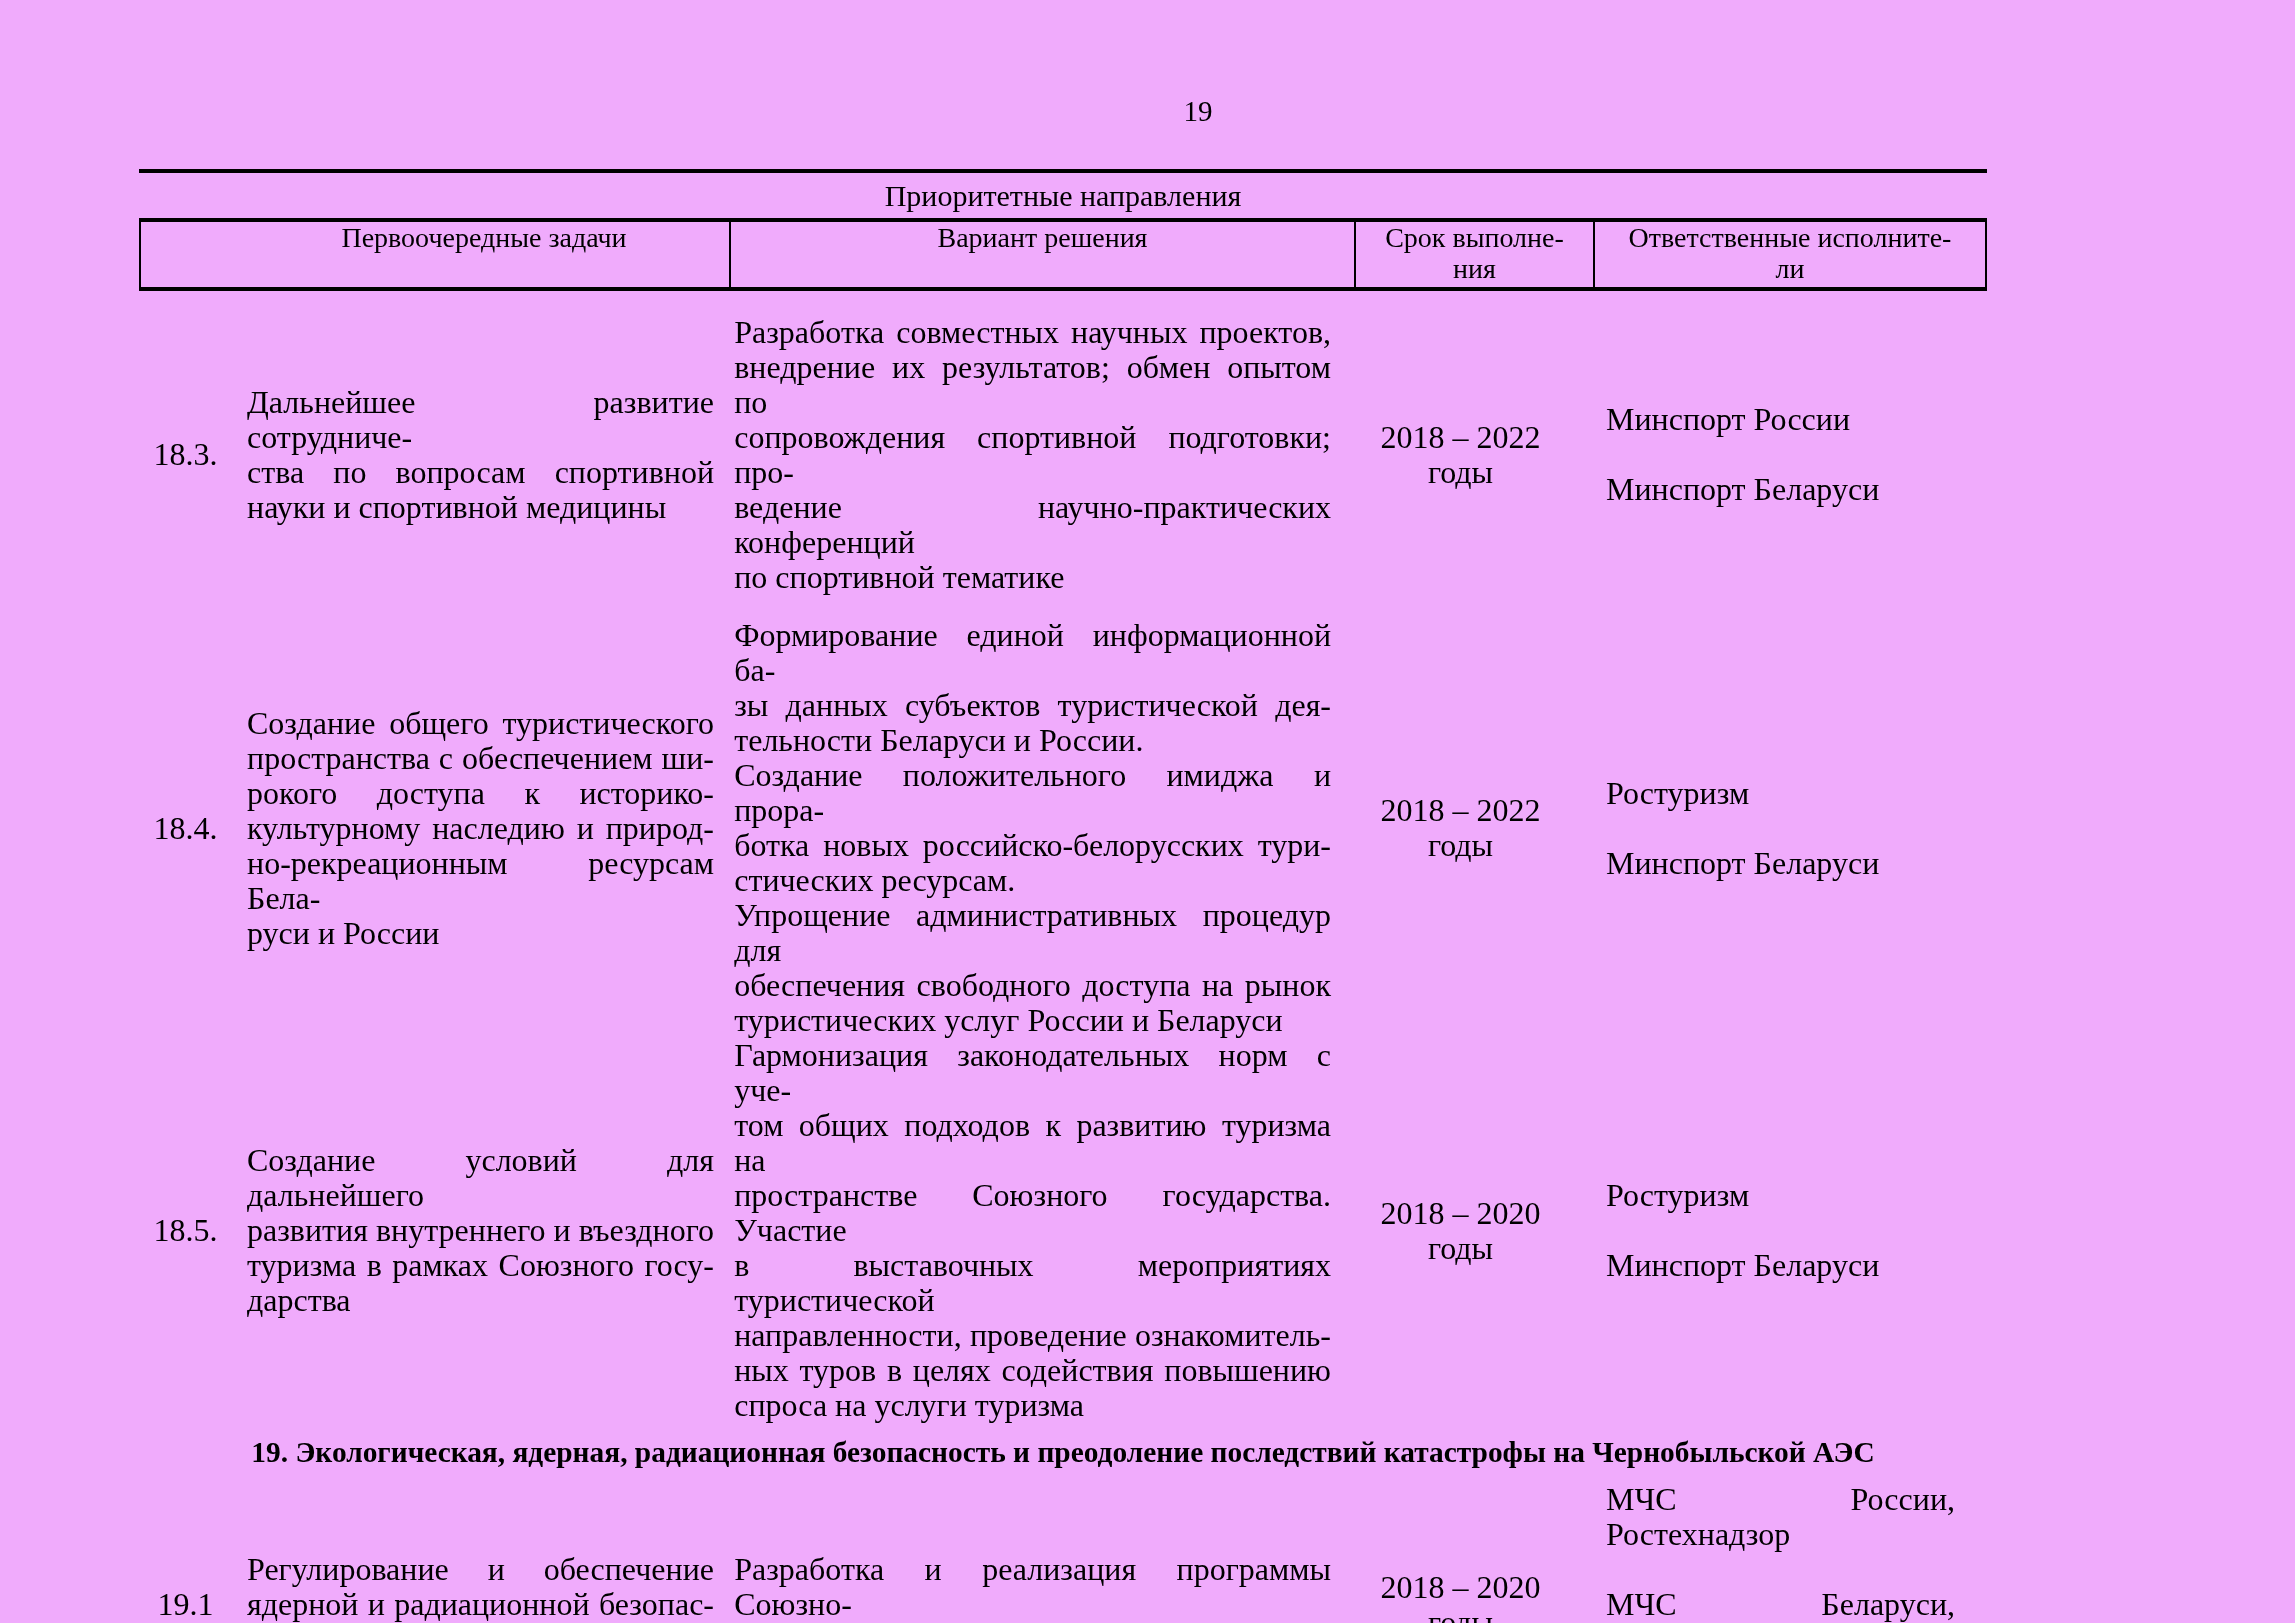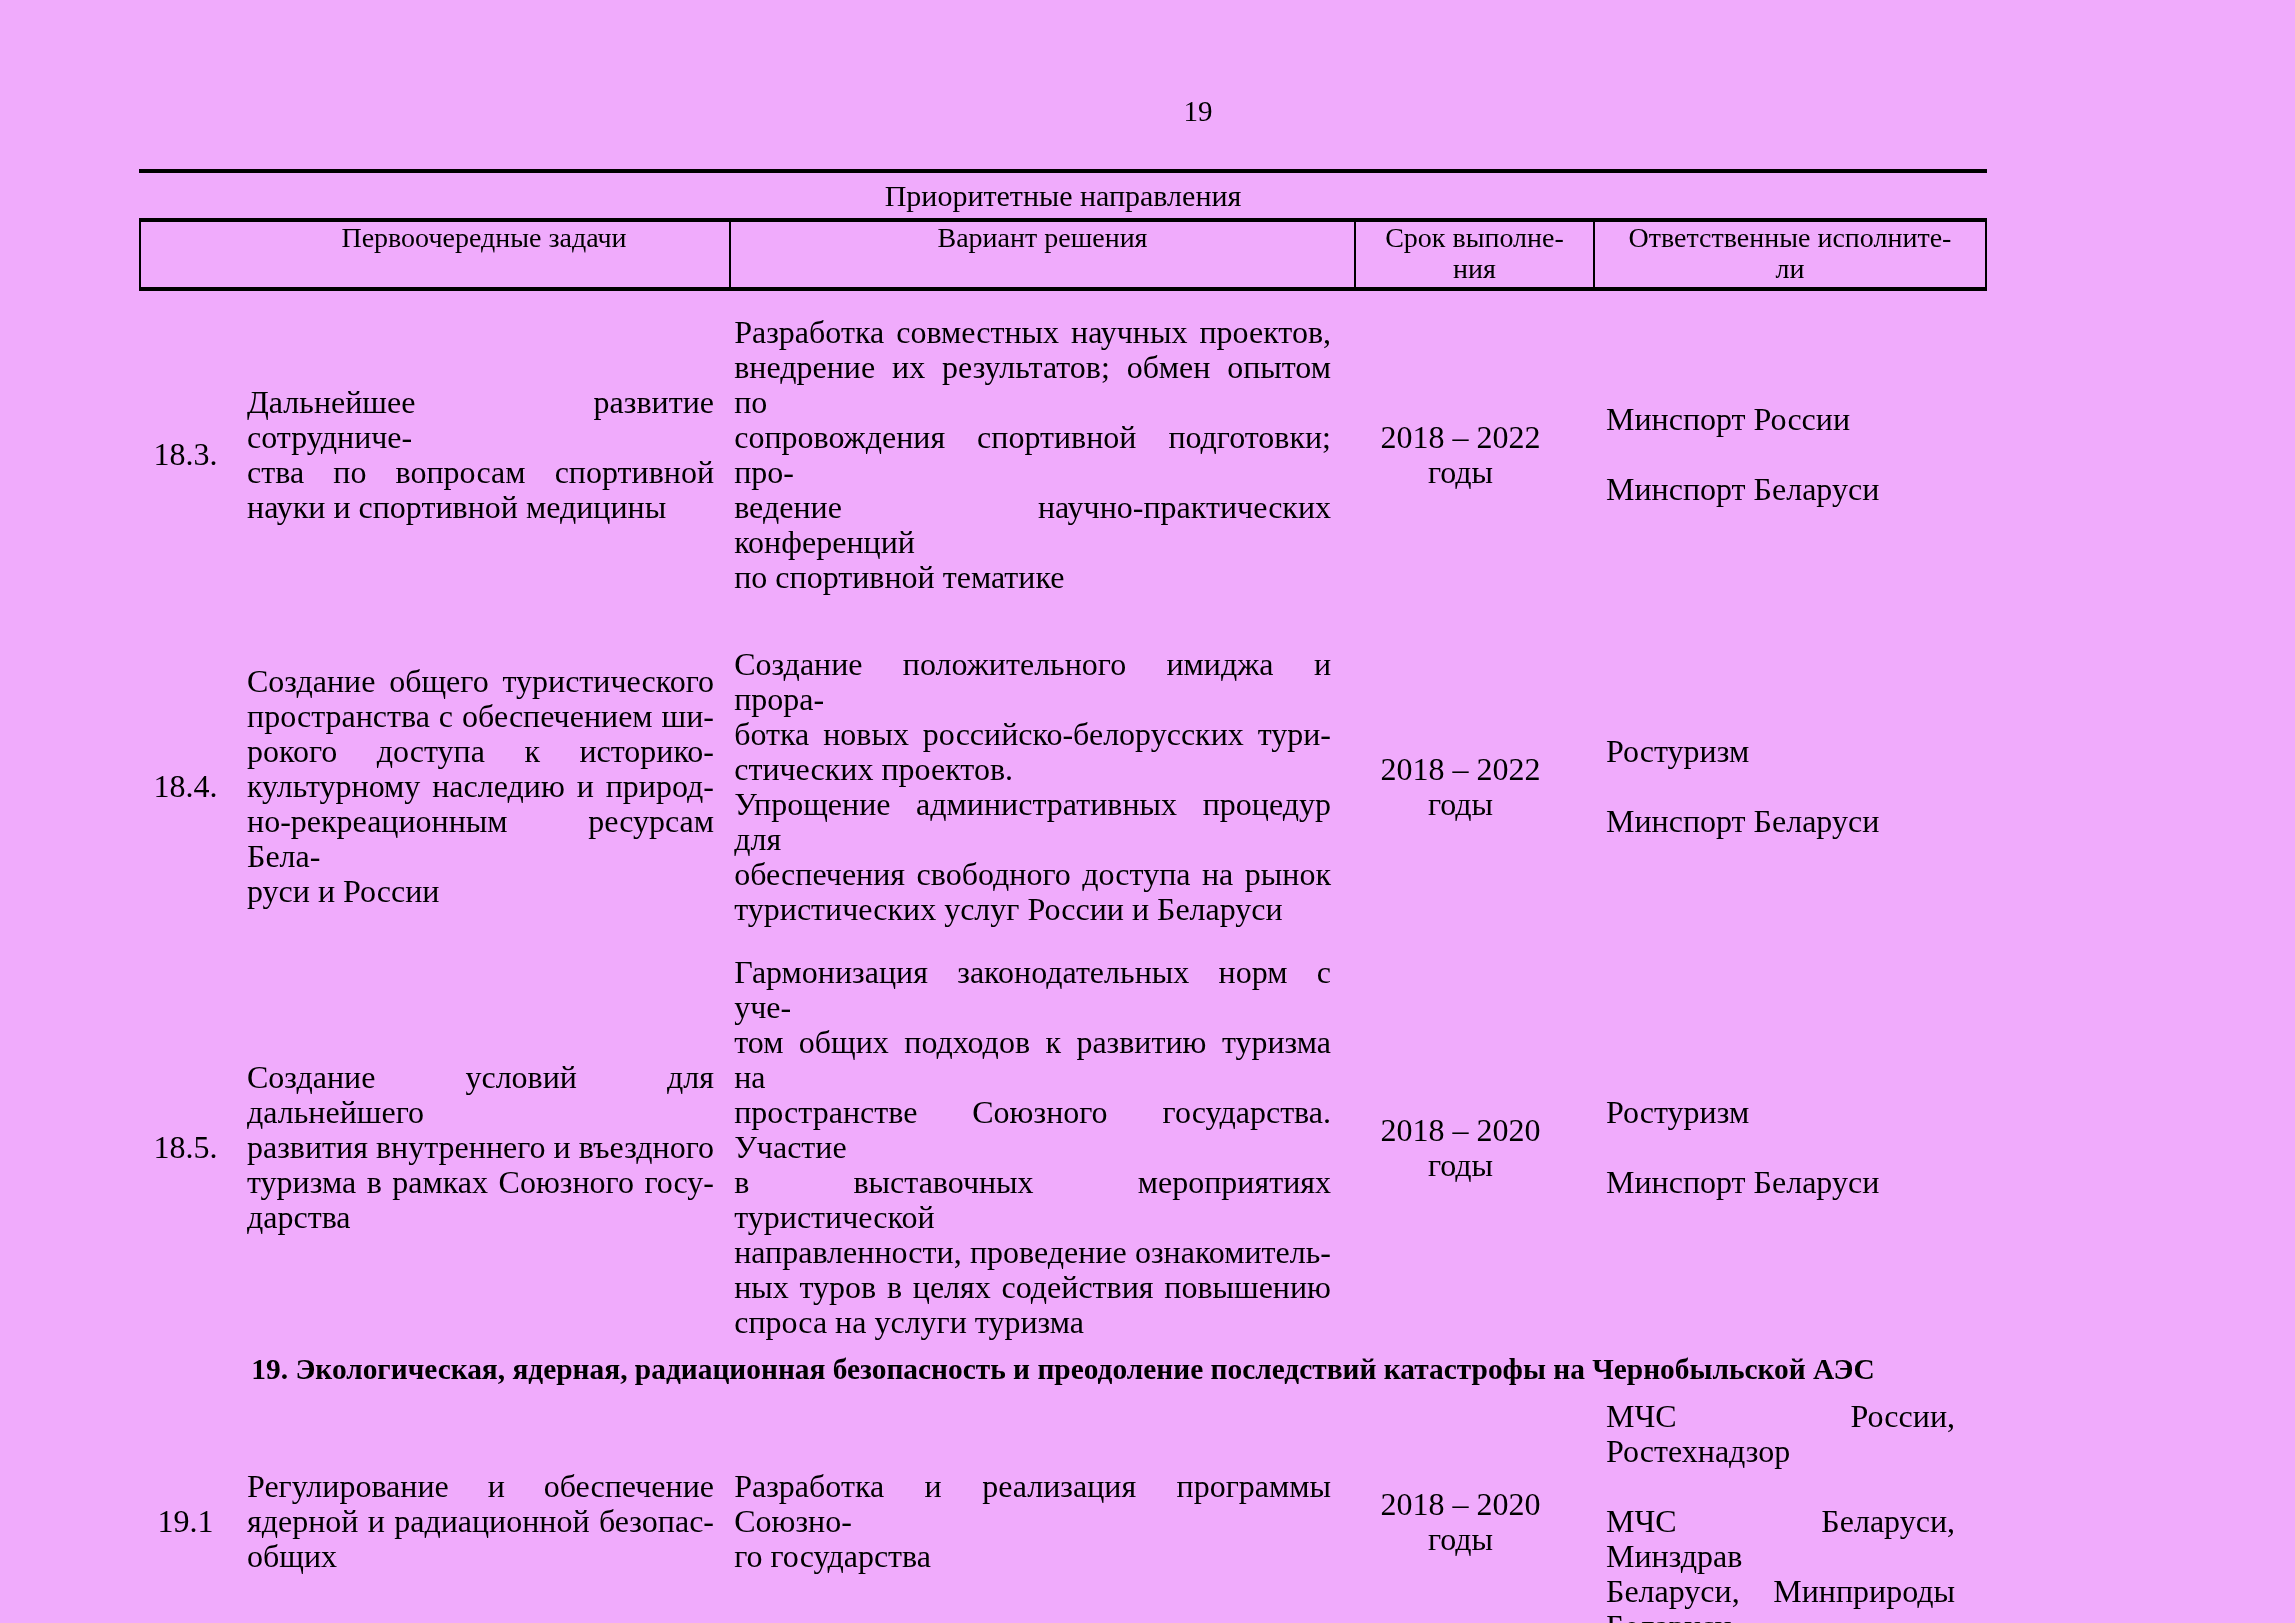--- a/index.html
+++ b/index.html
@@ -130,23 +130,28 @@
               <div class="ln">Создание общего туристического</div>
               <div class="ln">пространства с обеспечением ши-</div>
               <div class="ln">рокого доступа к историко-</div>
               <div class="ln">культурному наследию и природ-</div>
               <div class="ln">но-рекреационным ресурсам Бела-</div>
               <div class="ln ln-last">руси и России</div>
             </div>
           </div>
           <div class="cell cell-solution">
             <div class="para">
+              <div class="ln">Формирование единой информационной ба-</div>
+              <div class="ln">зы данных субъектов туристической дея-</div>
+              <div class="ln ln-last">тельности Беларуси и России.</div>
+            </div>
+            <div class="para">
               <div class="ln">Создание положительного имиджа и прора-</div>
               <div class="ln">ботка новых российско-белорусских тури-</div>
-              <div class="ln ln-last">стических проектов.</div>
+              <div class="ln ln-last">стических ресурсам.</div>
             </div>
             <div class="para">
               <div class="ln">Упрощение административных процедур для</div>
               <div class="ln">обеспечения свободного доступа на рынок</div>
               <div class="ln ln-last">туристических услуг России и Беларуси</div>
             </div>
           </div>
           <div class="cell cell-period">
             <div class="cln">2018 – 2022</div>
             <div class="cln">годы</div>

